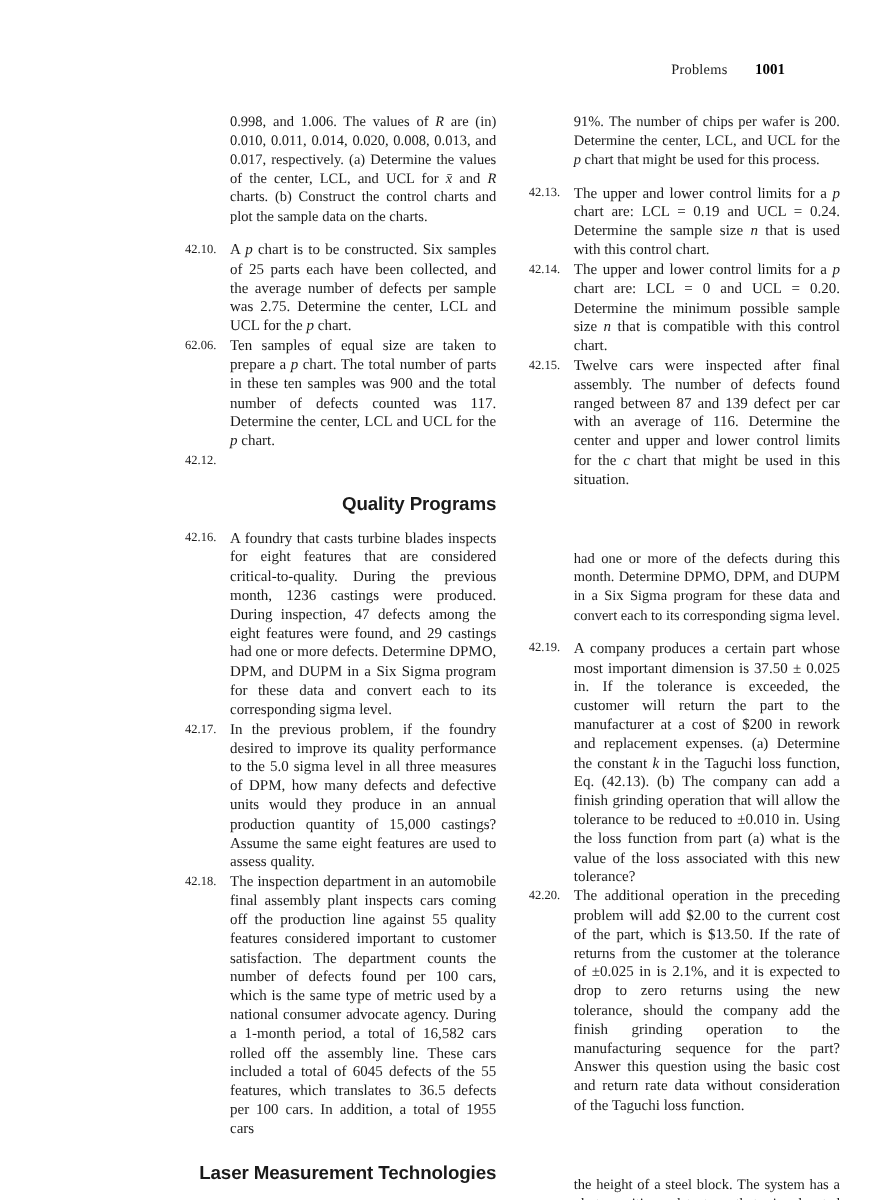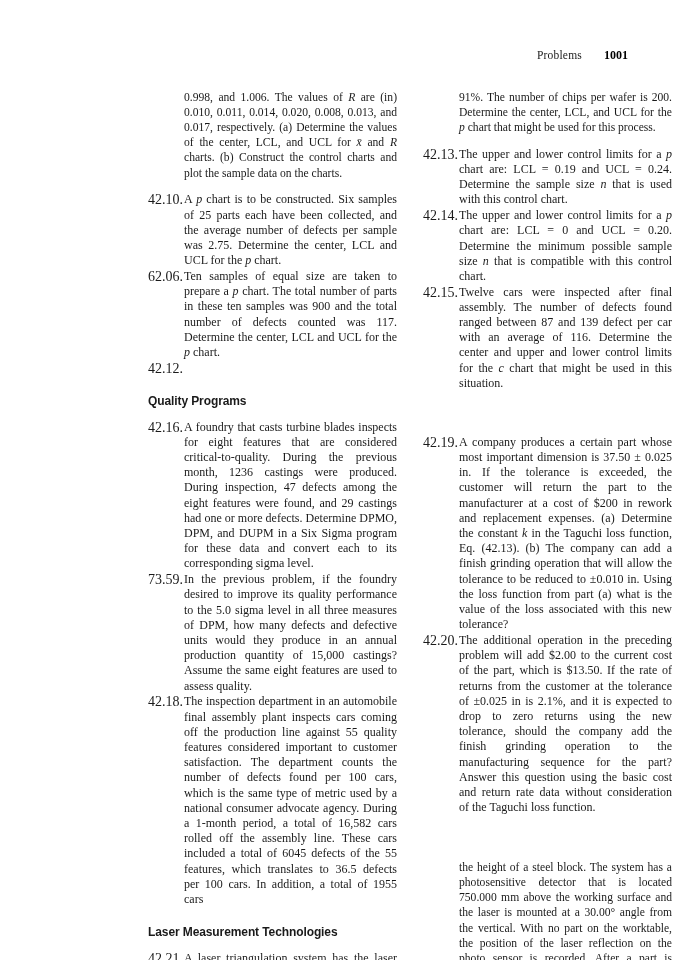--- a/index.html
+++ b/index.html
@@ -57,39 +57,40 @@
   }
   .col {
     width: 249px;
     flex: 0 0 249px;
   }
 
   
   .section-head {
     font-family: "Liberation Sans", sans-serif;
     font-weight: bold;
-    font-size: 12px;
+    font-size: 15px;
     color: #1a1a1a;
     letter-spacing: -0.1px;
     margin: 19px 0 11px 0;
     line-height: 1.15;
+    text-align: right;
   }
 
   
   .problem {
     display: flex;
     align-items: flex-start;
     margin-bottom: 0.5px;
   }
   .problem .num {
     flex: 0 0 36px;
     width: 36px;
-    font-size: 14px;
+    font-size: 10px;
     line-height: 15.2px;
-    text-align: center;
+    text-align: left;
     padding-right: 6px;
     box-sizing: border-box;
     white-space: nowrap;
   }
   .problem .body {
     flex: 1 1 auto;
     font-size: 12px;
     line-height: 15.2px;
     text-align: justify;
     text-justify: inter-word;
@@ -137,21 +138,21 @@
       </div>
 
       <h2 class="section-head">Quality Programs</h2>
 
       <div class="problem">
         <span class="num">42.16.</span>
         <span class="body">A foundry that casts turbine blades inspects for eight features that are considered critical-to-quality. During the previous month, 1236 castings were produced. During inspection, 47 defects among the eight features were found, and 29 castings had one or more defects. Determine DPMO, DPM, and DUPM in a Six Sigma program for these data and convert each to its corresponding sigma level.</span>
       </div>
 
       <div class="problem">
-        <span class="num">73.59.</span>
+        <span class="num">42.17.</span>
         <span class="body">In the previous problem, if the foundry desired to improve its quality performance to the 5.0 sigma level in all three measures of DPM, how many defects and defective units would they produce in an annual production quantity of 15,000 castings? Assume the same eight features are used to assess quality.</span>
       </div>
 
       <div class="problem">
         <span class="num">42.18.</span>
         <span class="body">The inspection department in an automobile final assembly plant inspects cars coming off the production line against 55 quality features considered important to customer satisfaction. The department counts the number of defects found per 100 cars, which is the same type of metric used by a national consumer advocate agency. During a 1-month period, a total of 16,582 cars rolled off the assembly line. These cars included a total of 6045 defects of the 55 features, which translates to 36.5 defects per 100 cars. In addition, a total of 1955 cars</span>
       </div>
 
       <h2 class="section-head">Laser Measurement Technologies</h2>
 
@@ -176,20 +177,21 @@
         <span class="body">The upper and lower control limits for a <i>p</i> chart are: LCL = 0 and UCL = 0.20. Determine the minimum possible sample size <i>n</i> that is compatible with this control chart.</span>
       </div>
 
       <div class="problem">
         <span class="num">42.15.</span>
         <span class="body">Twelve cars were inspected after final assembly. The number of defects found ranged between 87 and 139 defect per car with an average of 116. Determine the center and upper and lower control limits for the <i>c</i> chart that might be used in this situation.</span>
       </div>
 
       <h2 class="section-head">&nbsp;</h2>
 
+      <p class="runover">had one or more of the defects during this month. Determine DPMO, DPM, and DUPM in a Six Sigma program for these data and convert each to its corresponding sigma level.</p>
 
       <div class="problem">
         <span class="num">42.19.</span>
         <span class="body">A company produces a certain part whose most important dimension is 37.50 ± 0.025 in. If the tolerance is exceeded, the customer will return the part to the manufacturer at a cost of $200 in rework and replacement expenses. (a) Determine the constant <i>k</i> in the Taguchi loss function, Eq. (42.13). (b) The company can add a finish grinding operation that will allow the tolerance to be reduced to ±0.010 in. Using the loss function from part (a) what is the value of the loss associated with this new tolerance?</span>
       </div>
 
       <div class="problem">
         <span class="num">42.20.</span>
         <span class="body">The additional operation in the preceding problem will add $2.00 to the current cost of the part, which is $13.50. If the rate of returns from the customer at the tolerance of ±0.025 in is 2.1%, and it is expected to drop to zero returns using the new tolerance, should the company add the finish grinding operation to the manufacturing sequence for the part? Answer this question using the basic cost and return rate data without consideration of the Taguchi loss function.</span>
       </div>

